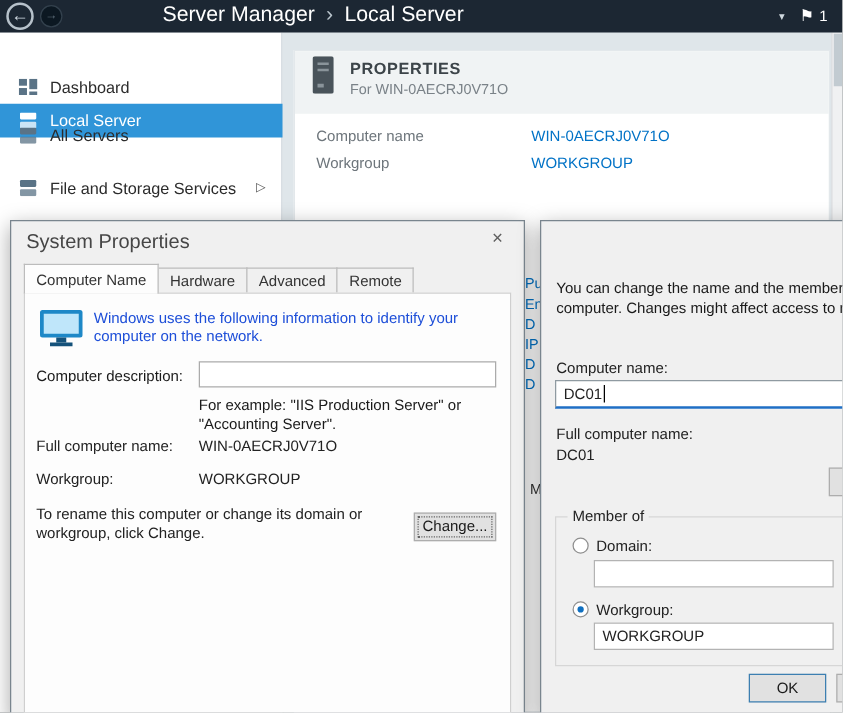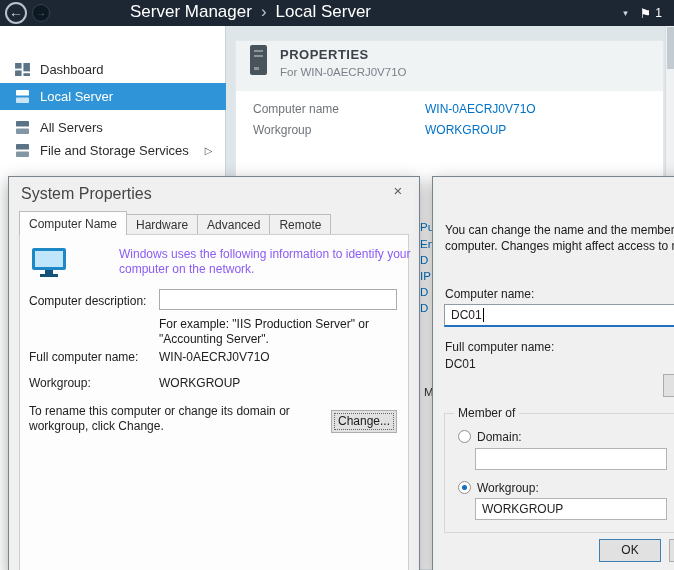--- a/index.html
+++ b/index.html
@@ -69,21 +69,21 @@
   .sysprops { left:8px; top:176px; width:412px; height:400px; z-index:15; }
   .close-x { position:absolute; right:10px; top:4px; width:22px; height:20px; text-align:center;
              line-height:20px; font-size:15px; color:#5f5f5f; }
   .tabstrip { position:absolute; left:10px; top:34px; height:24px; display:flex; align-items:flex-end; }
   .tab { border:1px solid #bcbcbc; border-bottom:none; background:#f0f0f0; padding:3px 9px 3px 9px;
          height:21px; font-size:12px; color:#333; margin-right:-1px; position:relative; }
   .tab.active { background:#fdfdfd; height:24px; z-index:3; padding-top:5px; }
   .tabpage { position:absolute; left:10px; top:57px; width:390px; height:343px; background:#fdfdfd;
              border:1px solid #cfcfcf; }
   .monitor { position:absolute; left:22px; top:70px; }
-  .sys-intro { position:absolute; left:66px; top:70px; width:320px; line-height:15px; color:#8b5cf6;margin-left:44px; }
+  .sys-intro { position:absolute; left:66px; top:70px; width:320px; line-height:15px; color:#1d4ed8; }
   .lbl-desc { position:absolute; left:20px; top:117px; color:#1a1a1a; }
   .desc-input { position:absolute; left:150px; top:112px; width:238px; height:21px; background:#fff;
                 border:1px solid #ababab; font:inherit; padding:0 4px; }
   .example { position:absolute; left:150px; top:140px; line-height:15px; color:#1a1a1a; }
   .lbl-fullname { position:absolute; left:20px; top:173px; }
   .val-fullname { position:absolute; left:150px; top:173px; }
   .lbl-wg { position:absolute; left:20px; top:199px; }
   .val-wg { position:absolute; left:150px; top:199px; }
   .rename-hint { position:absolute; left:20px; top:227px; width:292px; line-height:15px; }
   .change-btn { left:322px; top:233px; width:66px; height:23px; line-height:21px; outline:1px dotted #666;
@@ -156,21 +156,21 @@
     </div>
     <div class="side-item selected" style="top:57px">
       <span class="ico">
         <svg width="15" height="13" viewBox="0 0 16 14" fill="currentColor">
             <rect x="1" y="0" width="14" height="6" rx="1"></rect>
             <rect x="1" y="8" width="14" height="6" rx="1" opacity="0.75"></rect>
           </svg>
       </span>
       <span>Local Server</span>
     </div>
-    <div class="side-item" style="top:88px">
+    <div class="side-item" style="top:69px">
       <span class="ico">
         <svg width="15" height="13" viewBox="0 0 16 14" fill="currentColor">
             <rect x="1" y="0" width="14" height="6" rx="1"></rect>
             <rect x="1" y="8" width="14" height="6" rx="1" opacity="0.75"></rect>
           </svg>
       </span>
       <span>All Servers</span>
     </div>
     <div class="side-item" style="top:111px">
       <span class="ico">

